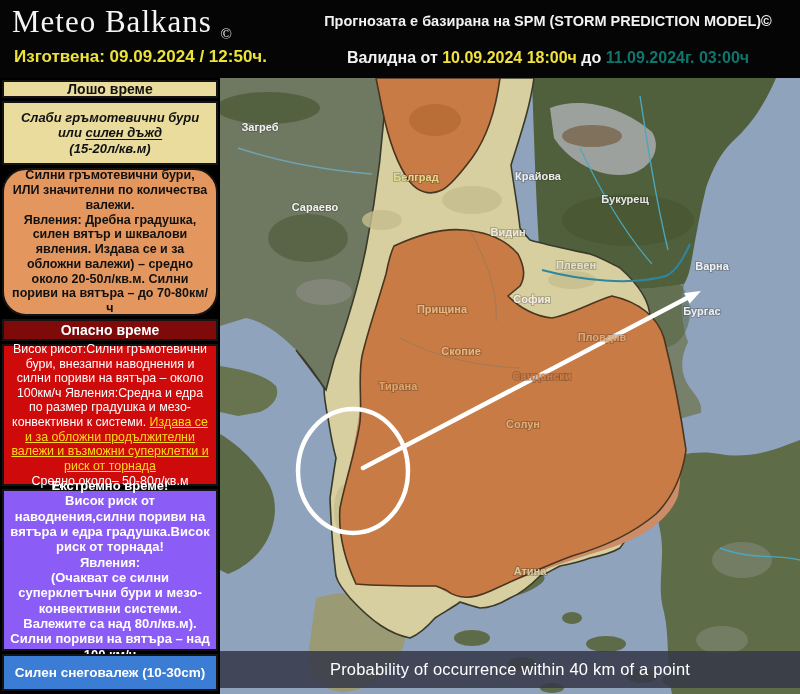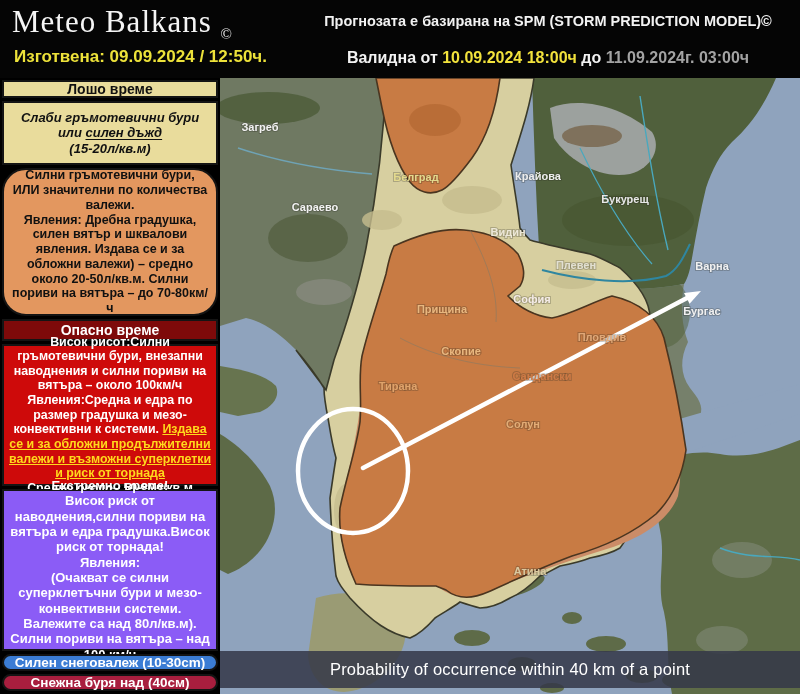--- a/index.html
+++ b/index.html
@@ -9,35 +9,35 @@
   .topbar{position:absolute;left:0;top:0;width:800px;height:78px;background:#050505;}
   .brand{position:absolute;left:12px;top:4px;font-family:"Liberation Serif","DejaVu Serif",serif;
          font-size:31px;color:#f5f5f5;letter-spacing:1px;}
   .brand .cc{font-size:15px;vertical-align:sub;color:#e8e8e8;}
   .issued{position:absolute;left:14px;top:47px;font-size:17px;font-weight:bold;color:#ede23a;}
   .model-line{position:absolute;left:300px;top:13px;width:496px;text-align:center;
               font-size:14.5px;font-weight:bold;color:#f2f2f2;}
   .valid-line{position:absolute;left:300px;top:49px;width:496px;text-align:center;
               font-size:16px;font-weight:bold;color:#f2f2f2;}
   .valid-line .vfrom{color:#f2e23c;}
-  .valid-line .vto{color:#a3a3a3;}
+  .valid-line .vto{color:#0f766e;}
 
   
   .sidebar{position:absolute;left:0;top:78px;width:220px;height:616px;background:#000;
            display:flex;flex-direction:column;gap:3px;padding:2px;box-sizing:border-box;}
   .sb{border:2px solid #141414;box-sizing:border-box;display:flex;flex-direction:column;
       align-items:center;justify-content:center;text-align:center;line-height:1.18;}
   .sb-h1{height:18px;flex:none;font-size:14px;font-weight:bold;color:#111;}
   .sb-b1{height:64px;flex:none;font-size:13px;font-weight:bold;color:#111;padding:2px 6px;}
   .sb-b2{height:148px;flex:none;font-size:12.5px;font-weight:bold;color:#111;padding:2px 7px;}
   .sb-h2{height:22px;flex:none;font-size:14px;font-weight:bold;color:#fff;}
-  .sb-b3{height:142px;flex:none;font-size:12.4px;font-weight:bold;color:#fff;padding:2px 5px;}
+  .sb-b3{height:142px;flex:none;font-size:12.4px;font-weight:normal;color:#fff;padding:2px 5px;}
   .sb-b3 .ul-y{color:#ffd91c;text-decoration:underline;}
   .sb-b4{height:162px;flex:none;font-size:13px;font-weight:bold;color:#fff;padding:2px 6px;}
-  .sb-bar{height:17px;flex:none;font-size:13.5px;font-weight:bold;color:#fff;border-radius:9px;}
+  .sb-bar{height:37px;flex:none;font-size:13.5px;font-weight:bold;color:#fff;}
   .sb u{text-underline-offset:2px;}
   .para-gap{height:12px;}
 
   
   .map{position:absolute;left:220px;top:78px;width:580px;height:616px;}
   .map svg{display:block;}
   .city{font-family:"Liberation Sans",sans-serif;font-size:11px;font-weight:bold;
         text-anchor:middle;paint-order:stroke;stroke:rgba(40,40,30,0.25);stroke-width:2px;}
 
   .caption{position:absolute;left:220px;top:651px;width:580px;height:37px;

